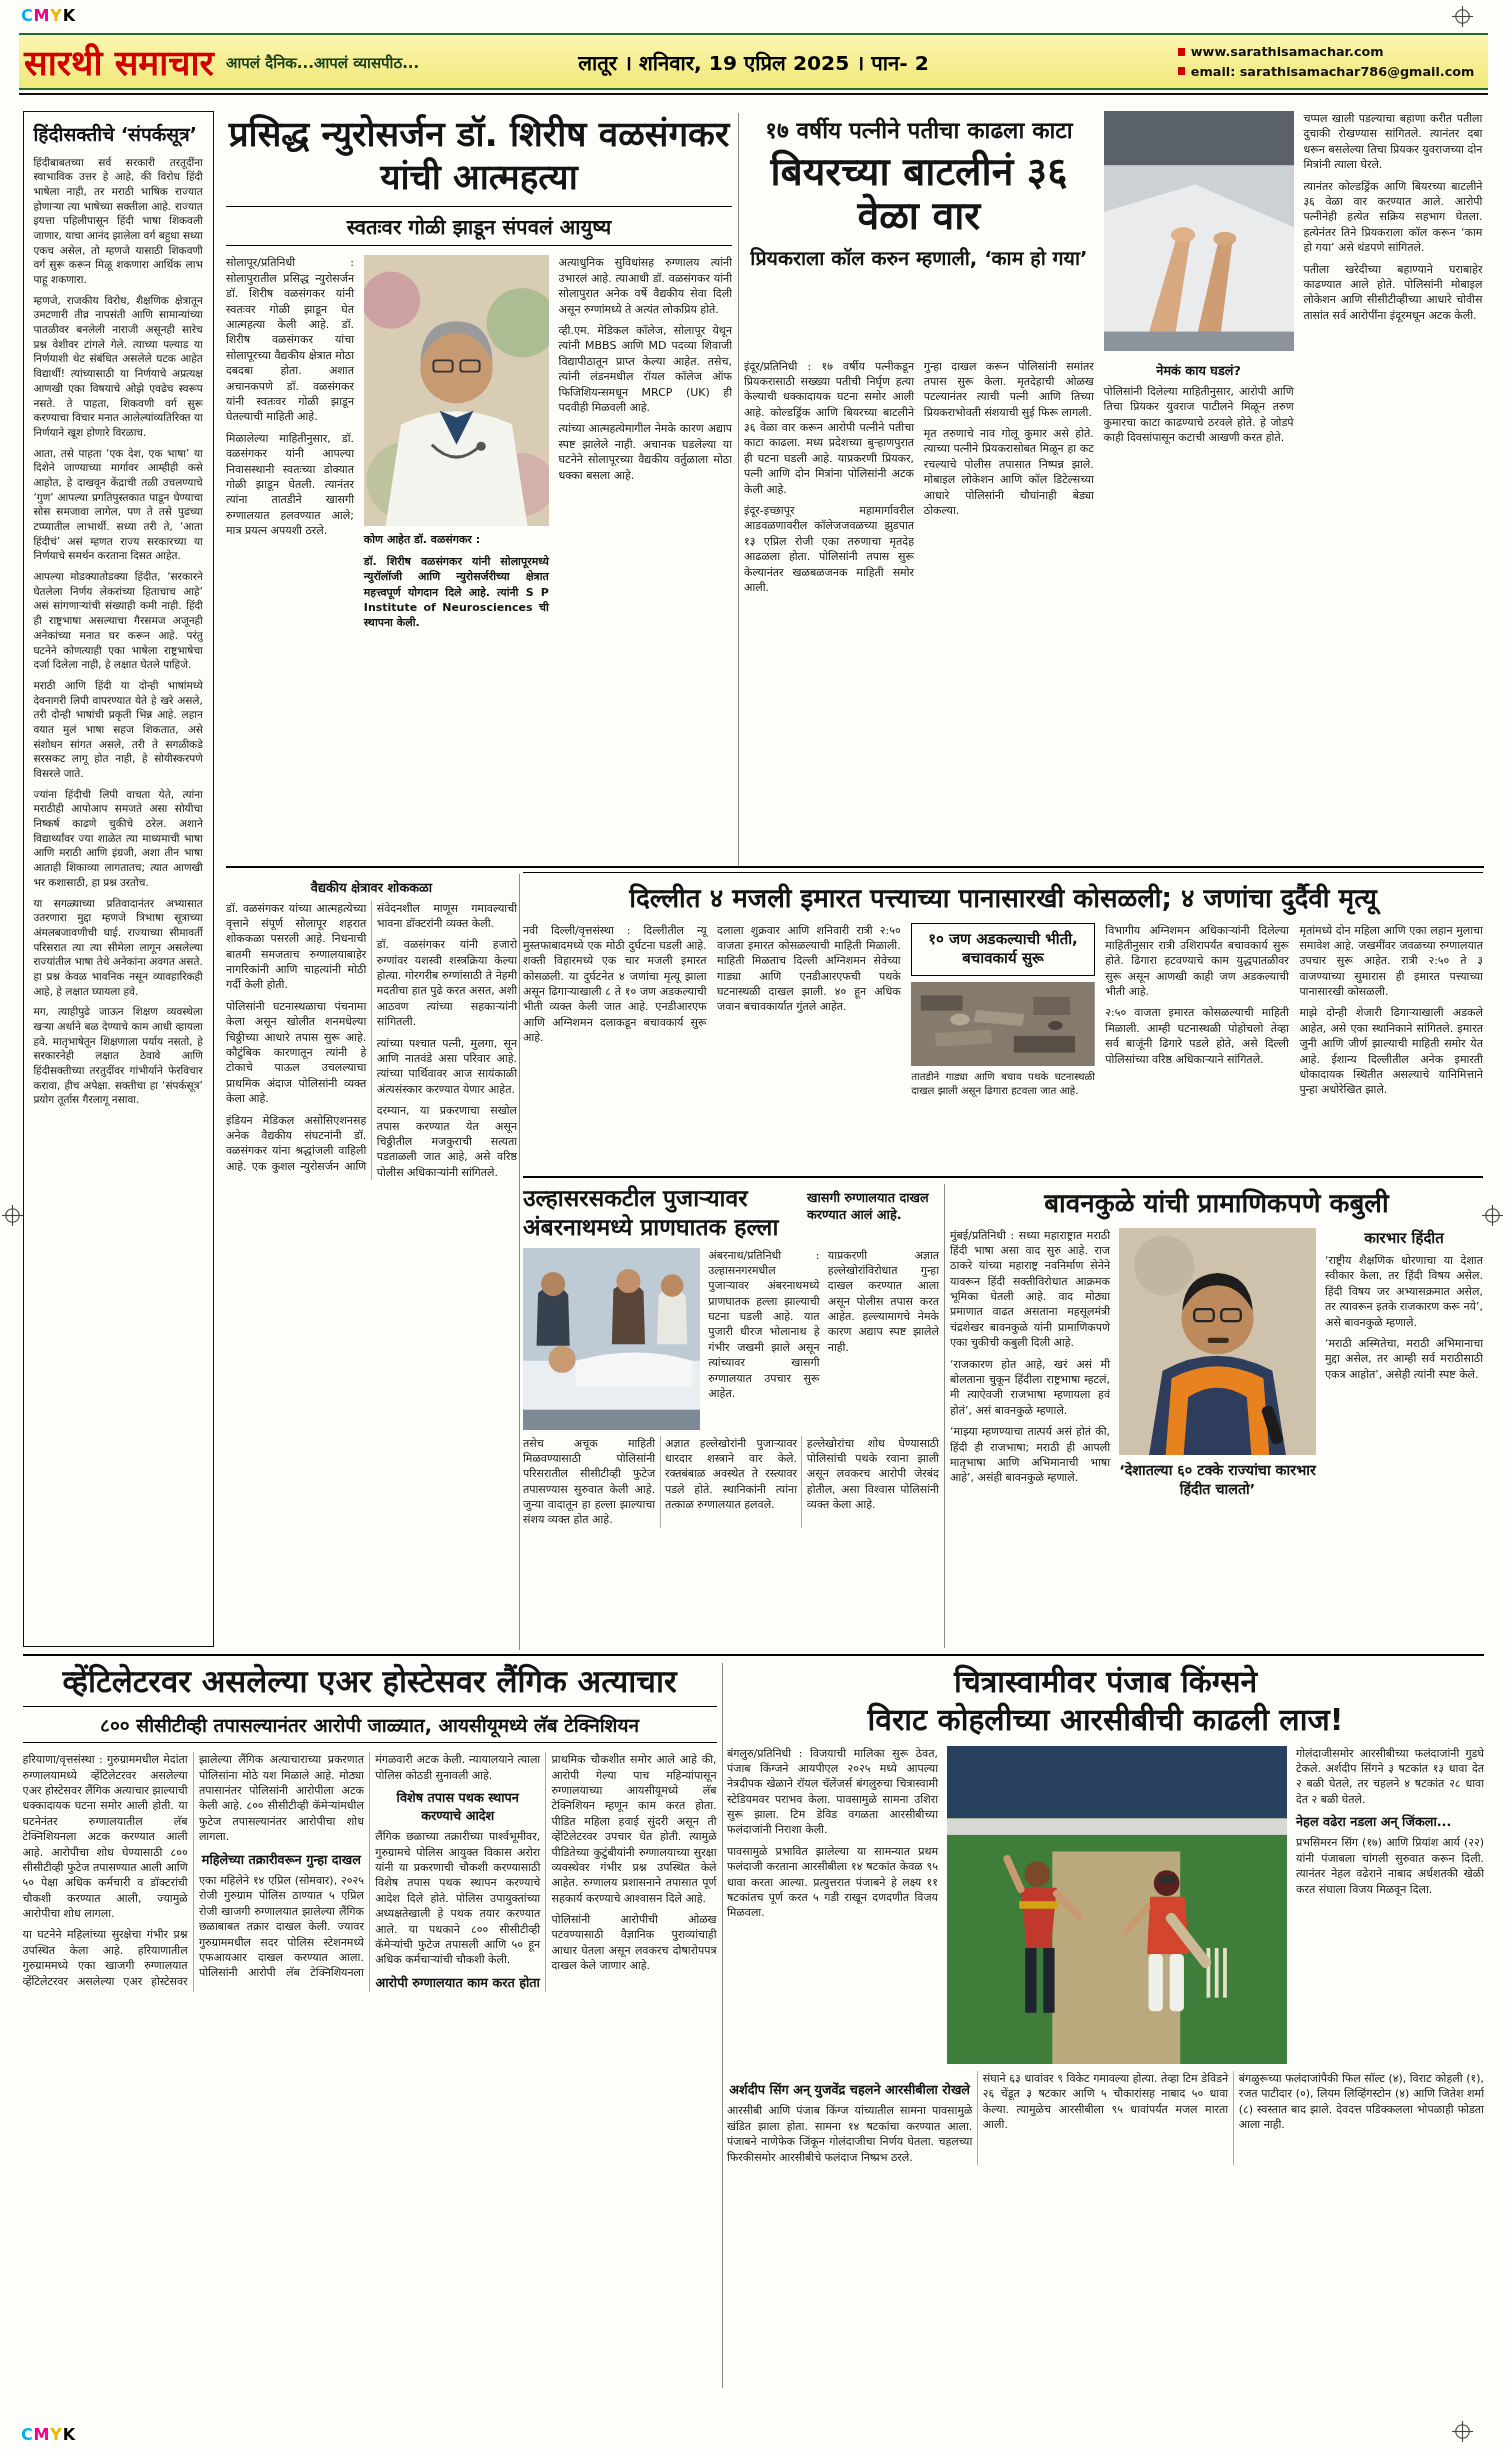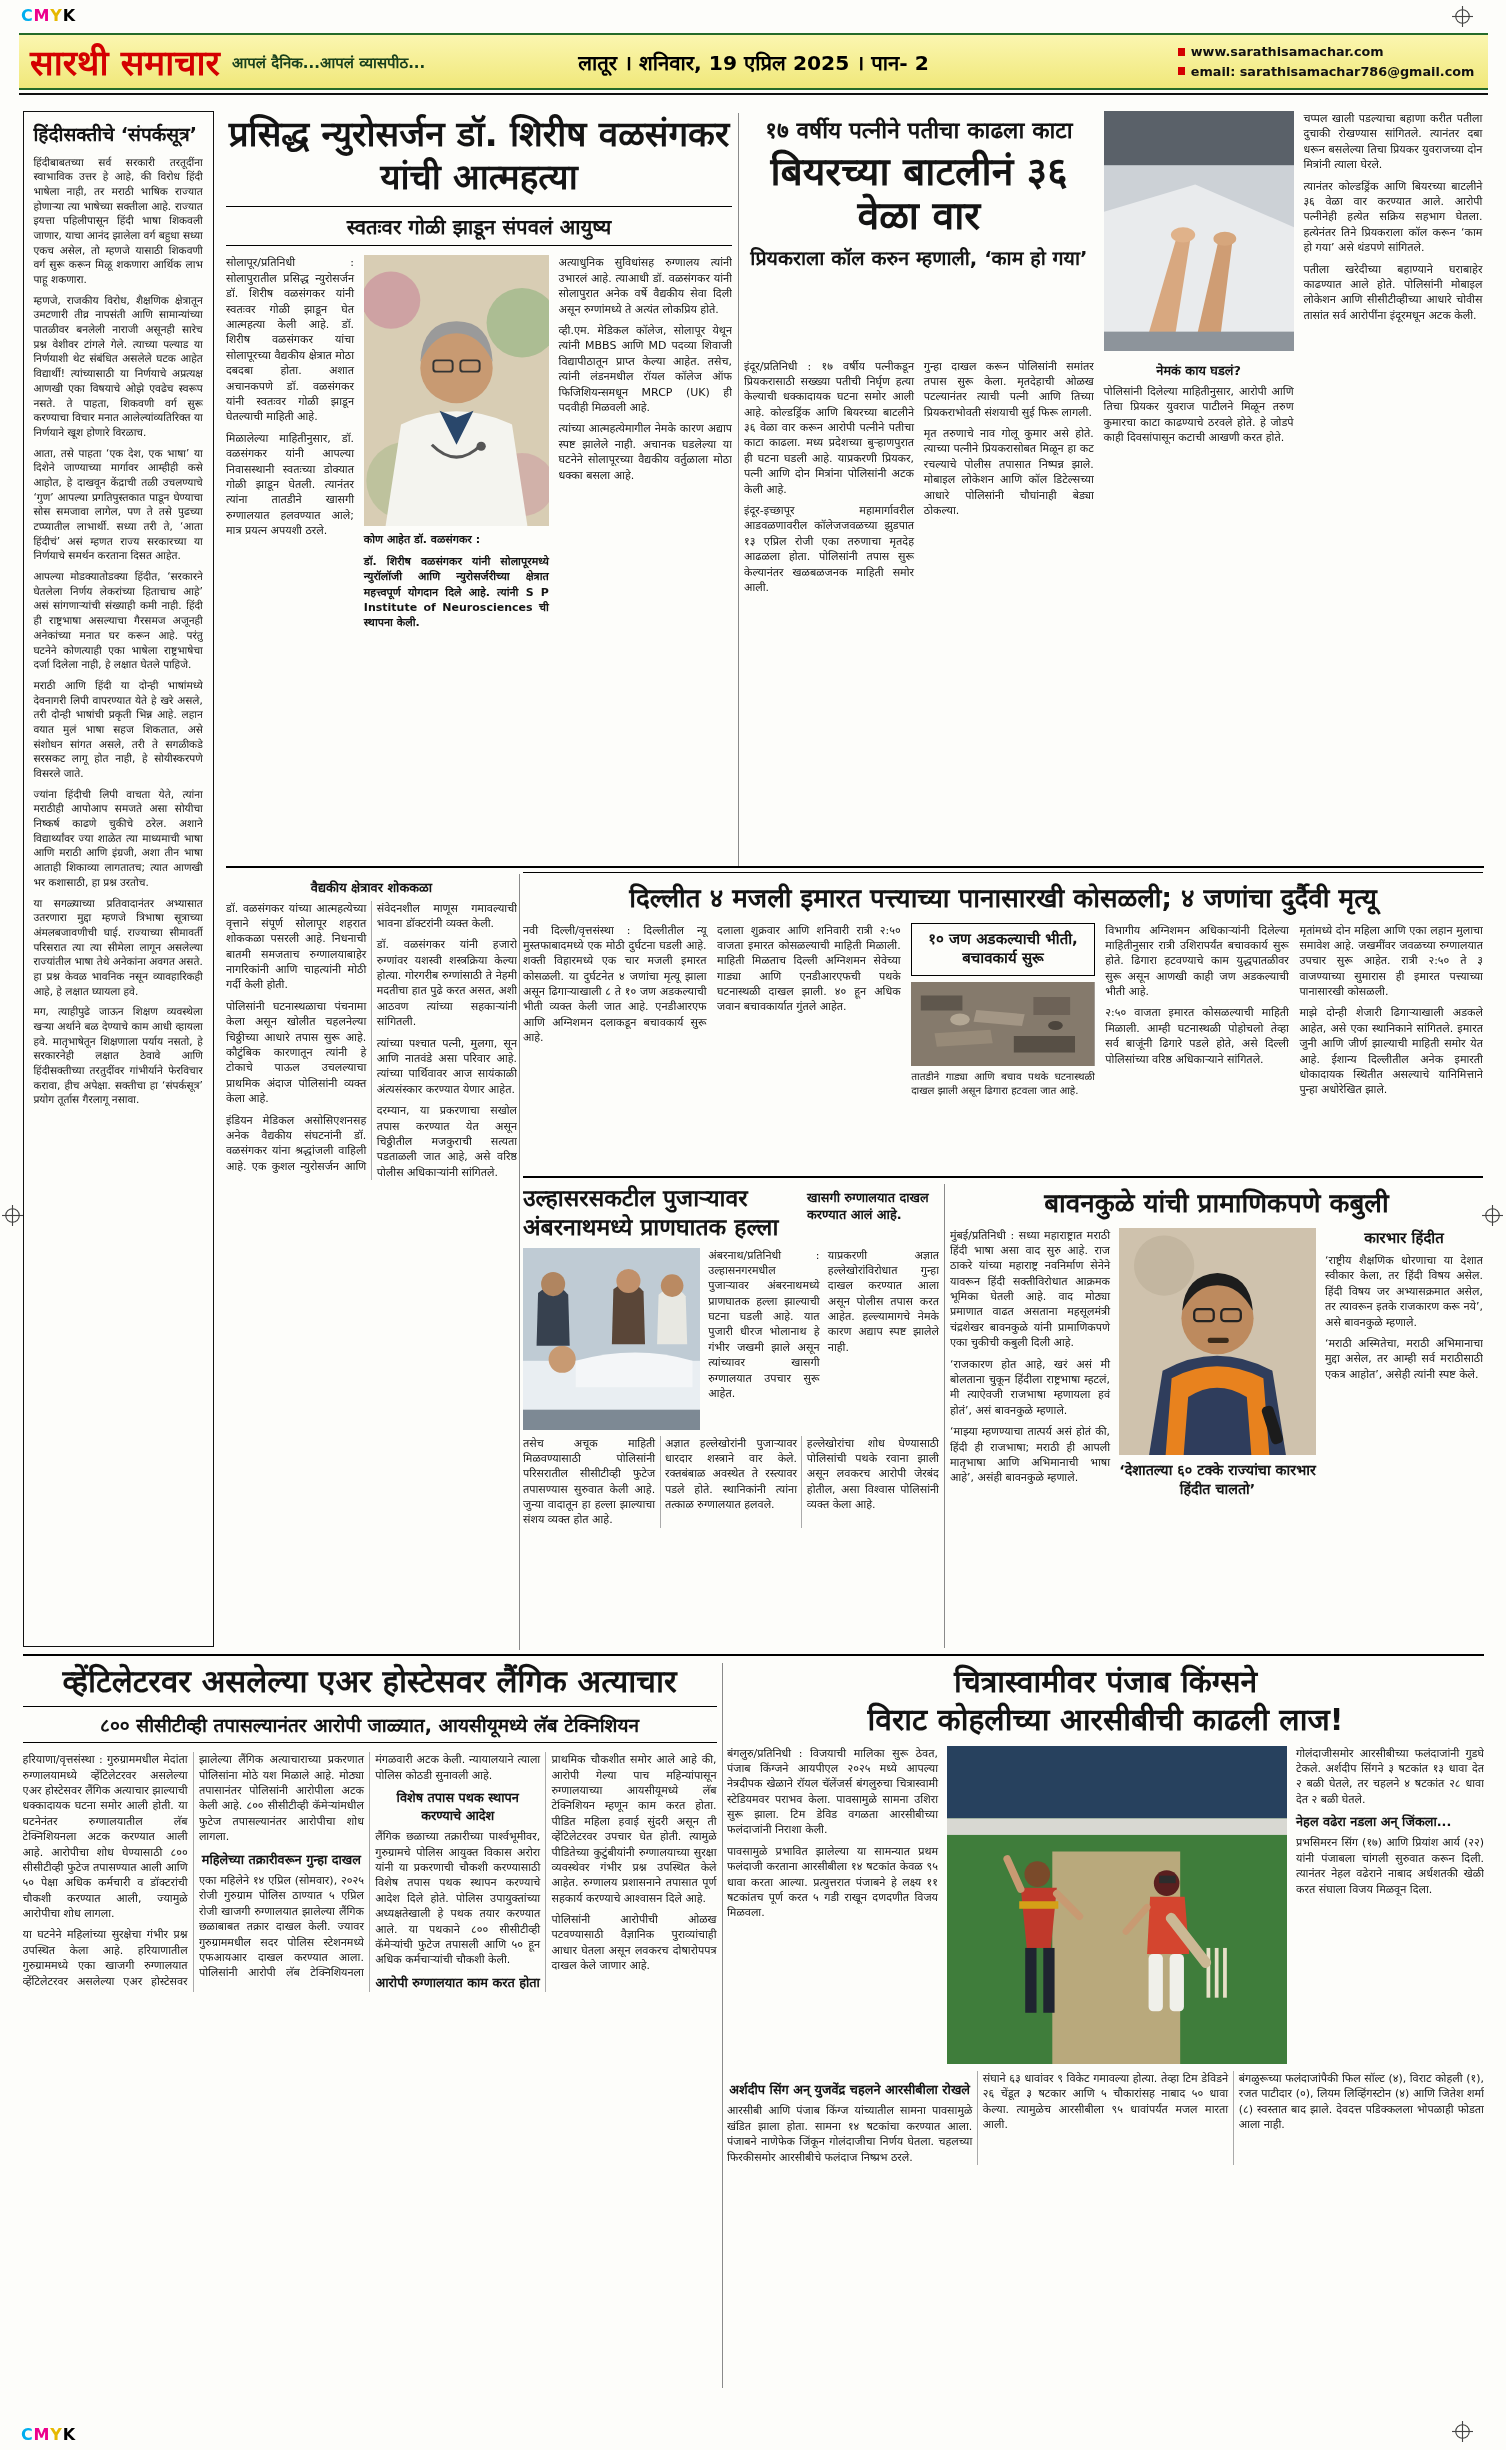--- a/index.html
+++ b/index.html
@@ -11,21 +11,21 @@
   .cmyk { position:absolute; font-size:16px; font-weight:bold; letter-spacing:0.8px; }
   .cmyk span { display:inline-block; }
   .c-c { color:#00aeef; } .c-m { color:#ec008c; } .c-y { color:#e6b800; } .c-k { color:#000; }
   .regmark { position:absolute; width:21px; height:21px; }
 
   
   .masthead { position:absolute; left:19px; top:33px; width:1469px; height:57px;
     background:linear-gradient(180deg,#fbf6b0,#f0e87a);
     border-top:2.3px solid #256b2a; border-bottom:2.3px solid #256b2a;
     display:flex; align-items:center; }
-  .mh-logo { font-size:35px; font-weight:bold; color:#d40000; padding:0 12px 0 11px; white-space:nowrap; }
+  .mh-logo { font-size:35px; font-weight:bold; color:#d40000; padding:0 12px 0 5px; white-space:nowrap; }
   .mh-tagline { font-size:15px; font-weight:bold; color:#173f1c; white-space:nowrap; }
   .mh-edition { position:absolute; left:50%; transform:translateX(-50%); font-size:20.3px; font-weight:bold; color:#000; white-space:nowrap; }
   .mh-contact { margin-left:auto; padding-right:13.6px; font-size:12.8px; font-weight:bold; color:#111; }
   .mh-row { display:flex; align-items:center; gap:5.3px; line-height:1.5; }
   .sq { width:7.5px; height:7.5px; background:#d40000; display:inline-block; flex:0 0 auto; }
   .mh-rule { position:absolute; left:19px; top:93px; width:1469px; height:2.3px; background:#111; }
 
   
   .sec { position:absolute; overflow:hidden; }
   .bt { font-size:11px; line-height:1.4; text-align:justify; }
@@ -213,21 +213,21 @@
         <p>व्ही.एम. मेडिकल कॉलेज, सोलापूर येथून त्यांनी MBBS आणि MD पदव्या शिवाजी विद्यापीठातून प्राप्त केल्या आहेत. तसेच, त्यांनी लंडनमधील रॉयल कॉलेज ऑफ फिजिशियन्समधून MRCP (UK) ही पदवीही मिळवली आहे.</p>
         <p>त्यांच्या आत्महत्येमागील नेमके कारण अद्याप स्पष्ट झालेले नाही. अचानक घडलेल्या या घटनेने सोलापूरच्या वैद्यकीय वर्तुळाला मोठा धक्का बसला आहे.</p>
       </div>
     </div>
   </div>
 
   <div class="sec" style="left:226px; top:875px; width:291px; height:773px;">
     <div class="crosshead">वैद्यकीय क्षेत्रावर शोककळा</div>
     <div class="bt" style="column-count:2; column-gap:10.5px; column-rule:0.8px solid #aaa;">
       <p>डॉ. वळसंगकर यांच्या आत्महत्येच्या वृत्ताने संपूर्ण सोलापूर शहरात शोककळा पसरली आहे. निधनाची बातमी समजताच रुग्णालयाबाहेर नागरिकांनी आणि चाहत्यांनी मोठी गर्दी केली होती.</p>
-      <p>पोलिसांनी घटनास्थळाचा पंचनामा केला असून खोलीत चहलनेल्या चिठ्ठीच्या आधारे तपास सुरू आहे. कौटुंबिक कारणातून त्यांनी हे टोकाचे पाऊल उचलल्याचा प्राथमिक अंदाज पोलिसांनी व्यक्त केला आहे.</p>
+      <p>पोलिसांनी घटनास्थळाचा पंचनामा केला असून खोलीत शनमधेल्या चिठ्ठीच्या आधारे तपास सुरू आहे. कौटुंबिक कारणातून त्यांनी हे टोकाचे पाऊल उचलल्याचा प्राथमिक अंदाज पोलिसांनी व्यक्त केला आहे.</p>
       <p>इंडियन मेडिकल असोसिएशनसह अनेक वैद्यकीय संघटनांनी डॉ. वळसंगकर यांना श्रद्धांजली वाहिली आहे. एक कुशल न्युरोसर्जन आणि संवेदनशील माणूस गमावल्याची भावना डॉक्टरांनी व्यक्त केली.</p>
       <p>डॉ. वळसंगकर यांनी हजारो रुग्णांवर यशस्वी शस्त्रक्रिया केल्या होत्या. गोरगरीब रुग्णांसाठी ते नेहमी मदतीचा हात पुढे करत असत, अशी आठवण त्यांच्या सहकाऱ्यांनी सांगितली.</p>
       <p>त्यांच्या पश्चात पत्नी, मुलगा, सून आणि नातवंडे असा परिवार आहे. त्यांच्या पार्थिवावर आज सायंकाळी अंत्यसंस्कार करण्यात येणार आहेत.</p>
       <p>दरम्यान, या प्रकरणाचा सखोल तपास करण्यात येत असून चिठ्ठीतील मजकुराची सत्यता पडताळली जात आहे, असे वरिष्ठ पोलीस अधिकाऱ्यांनी सांगितले.</p>
     </div>
   </div>
 
   <div class="sec" style="left:744px; top:111px; width:740px; height:755px;">
     <div class="ind-grid">
       <div class="ind-header">

